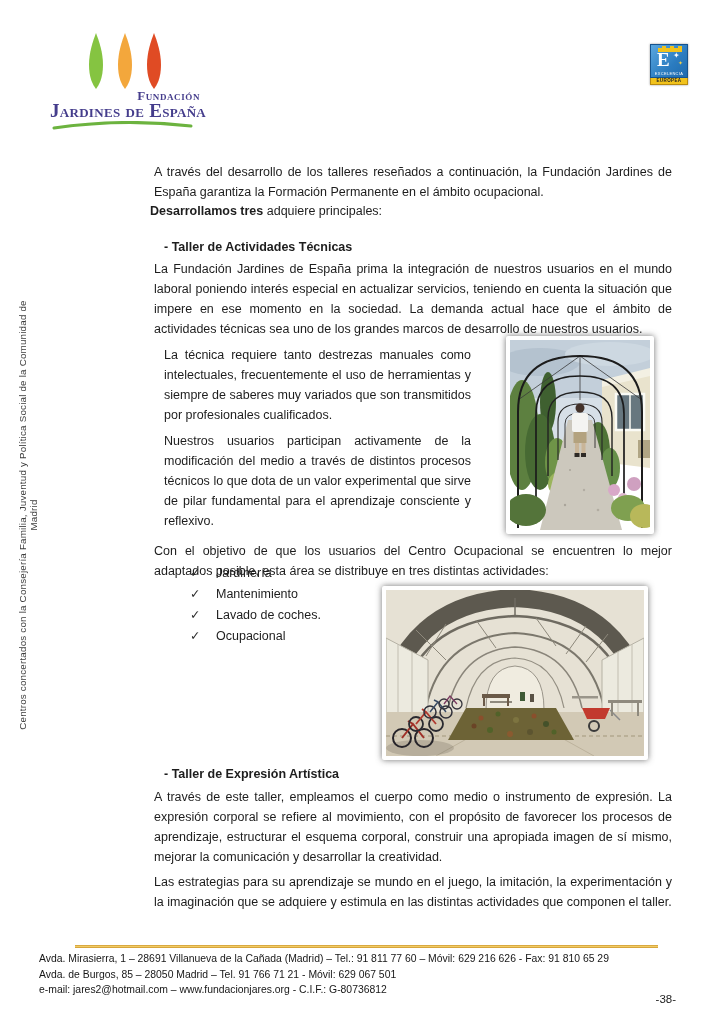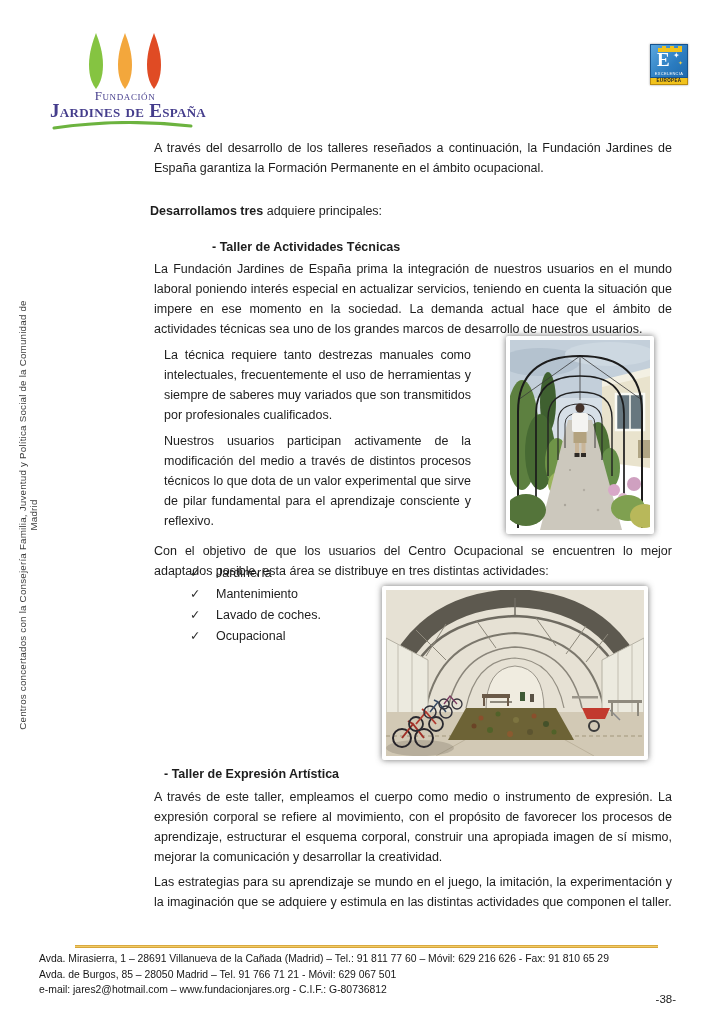--- a/index.html
+++ b/index.html
@@ -13,21 +13,21 @@
   
   .side-text {
     position:absolute; left:-192px; top:504px; width:440px;
     transform:rotate(-90deg);
     font-size:9.8px; color:#3c3c3c; text-align:center; letter-spacing:0.2px;
   }
   
   .logo { position:absolute; left:50px; top:32px; width:150px; text-align:center; }
   .logo-trees { display:block; margin:0 auto; }
   .logo-t1 { font-family:"Liberation Serif","DejaVu Serif",serif; font-variant:small-caps;
-    font-weight:normal; font-size:13px; line-height:12px; color:#453d8c; letter-spacing:0.6px; }
+    font-weight:bold; font-size:13px; line-height:12px; color:#453d8c; letter-spacing:0.6px;text-align:right; }
   .logo-t2 { font-family:"Liberation Serif","DejaVu Serif",serif; font-variant:small-caps;
     font-weight:bold; font-size:19px; line-height:18px; color:#453d8c; letter-spacing:0.3px; white-space:nowrap; }
   
   .eu-badge { position:absolute; left:650px; top:44px; width:38px; height:41px;
     box-shadow:0 0 2px rgba(0,0,0,0.4); }
   .eu-blue { position:relative; width:38px; height:34px; border:1px solid #17548e;
     background:linear-gradient(135deg,#5aa7e0,#2b7cc0 60%,#1f6aad); }
   .eu-crown { position:absolute; left:7px; top:1px; width:24px; height:6px; }
   .eu-e { position:absolute; left:6px; top:5px; font-size:19px; line-height:19px;
     font-weight:bold; color:#ffffff; font-family:"Liberation Serif","DejaVu Serif",serif; }
@@ -35,23 +35,23 @@
   .eu-star2 { position:absolute; left:27px; top:14px; color:#f5d34a; font-size:6px; }
   .eu-exc { position:absolute; left:0; bottom:1px; width:100%; text-align:center;
     font-size:4px; color:#ffffff; letter-spacing:0.3px; }
   .eu-yellow { width:38px; height:7px; background:#f1c21b; border:1px solid #b88a10;
     border-top:none; text-align:center; font-size:4.5px; font-weight:bold; color:#222;
     line-height:6px; letter-spacing:0.4px; }
   
   .blk { position:absolute; font-size:12.5px; line-height:20px; }
   .just { text-align:justify; text-justify:inter-word; }
   .bold { font-weight:bold;padding-left:10px; }
-  #intro      { left:154px; top:138px; width:518px; }
+  #intro      { left:154px; top:162px; width:518px; }
   #lead       { left:140px; top:201px; width:518px; }
-  #h-tech     { left:164px; top:237px; width:508px; font-weight:bold;margin-left:48px; }
+  #h-tech     { left:164px; top:237px; width:508px; font-weight:bold; }
   #p-tech1    { left:154px; top:259px; width:518px; }
   #p-tech2    { left:164px; top:345px; width:307px; }
   #p-tech3    { left:164px; top:431px; width:307px; }
   #p-objetivo { left:154px; top:541px; width:518px; }
   #checklist  { left:190px; top:563px; list-style:none; }
   #checklist li { line-height:21px; }
   .check { display:inline-block; width:26px; color:#2a2a2a; }
   #h-art      { left:164px; top:764px; width:508px; font-weight:bold; }
   #p-art1     { left:154px; top:787px; width:518px; }
   #p-art2     { left:154px; top:872px; width:518px; }

